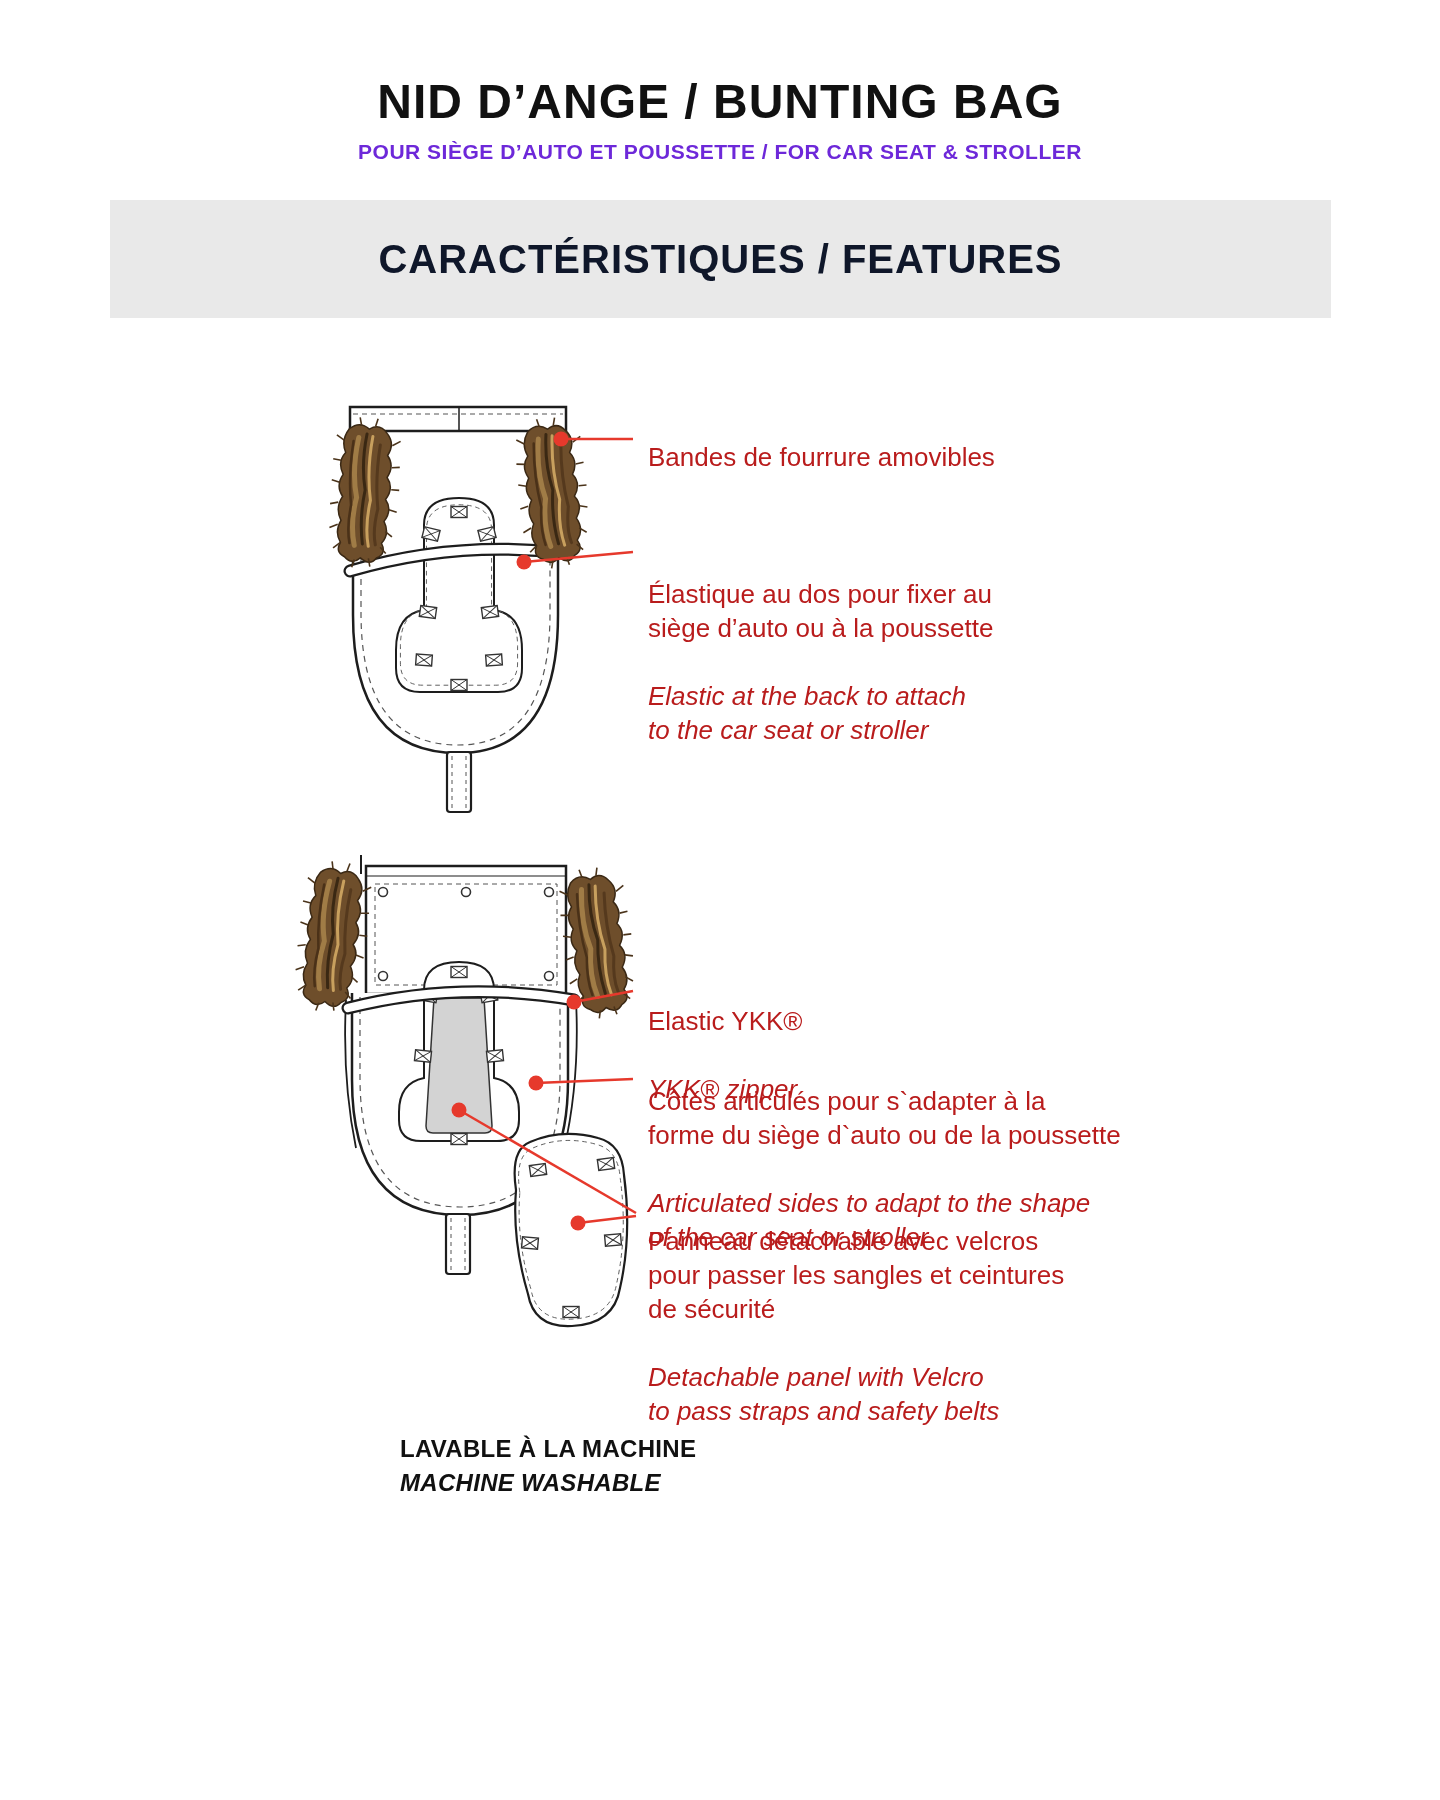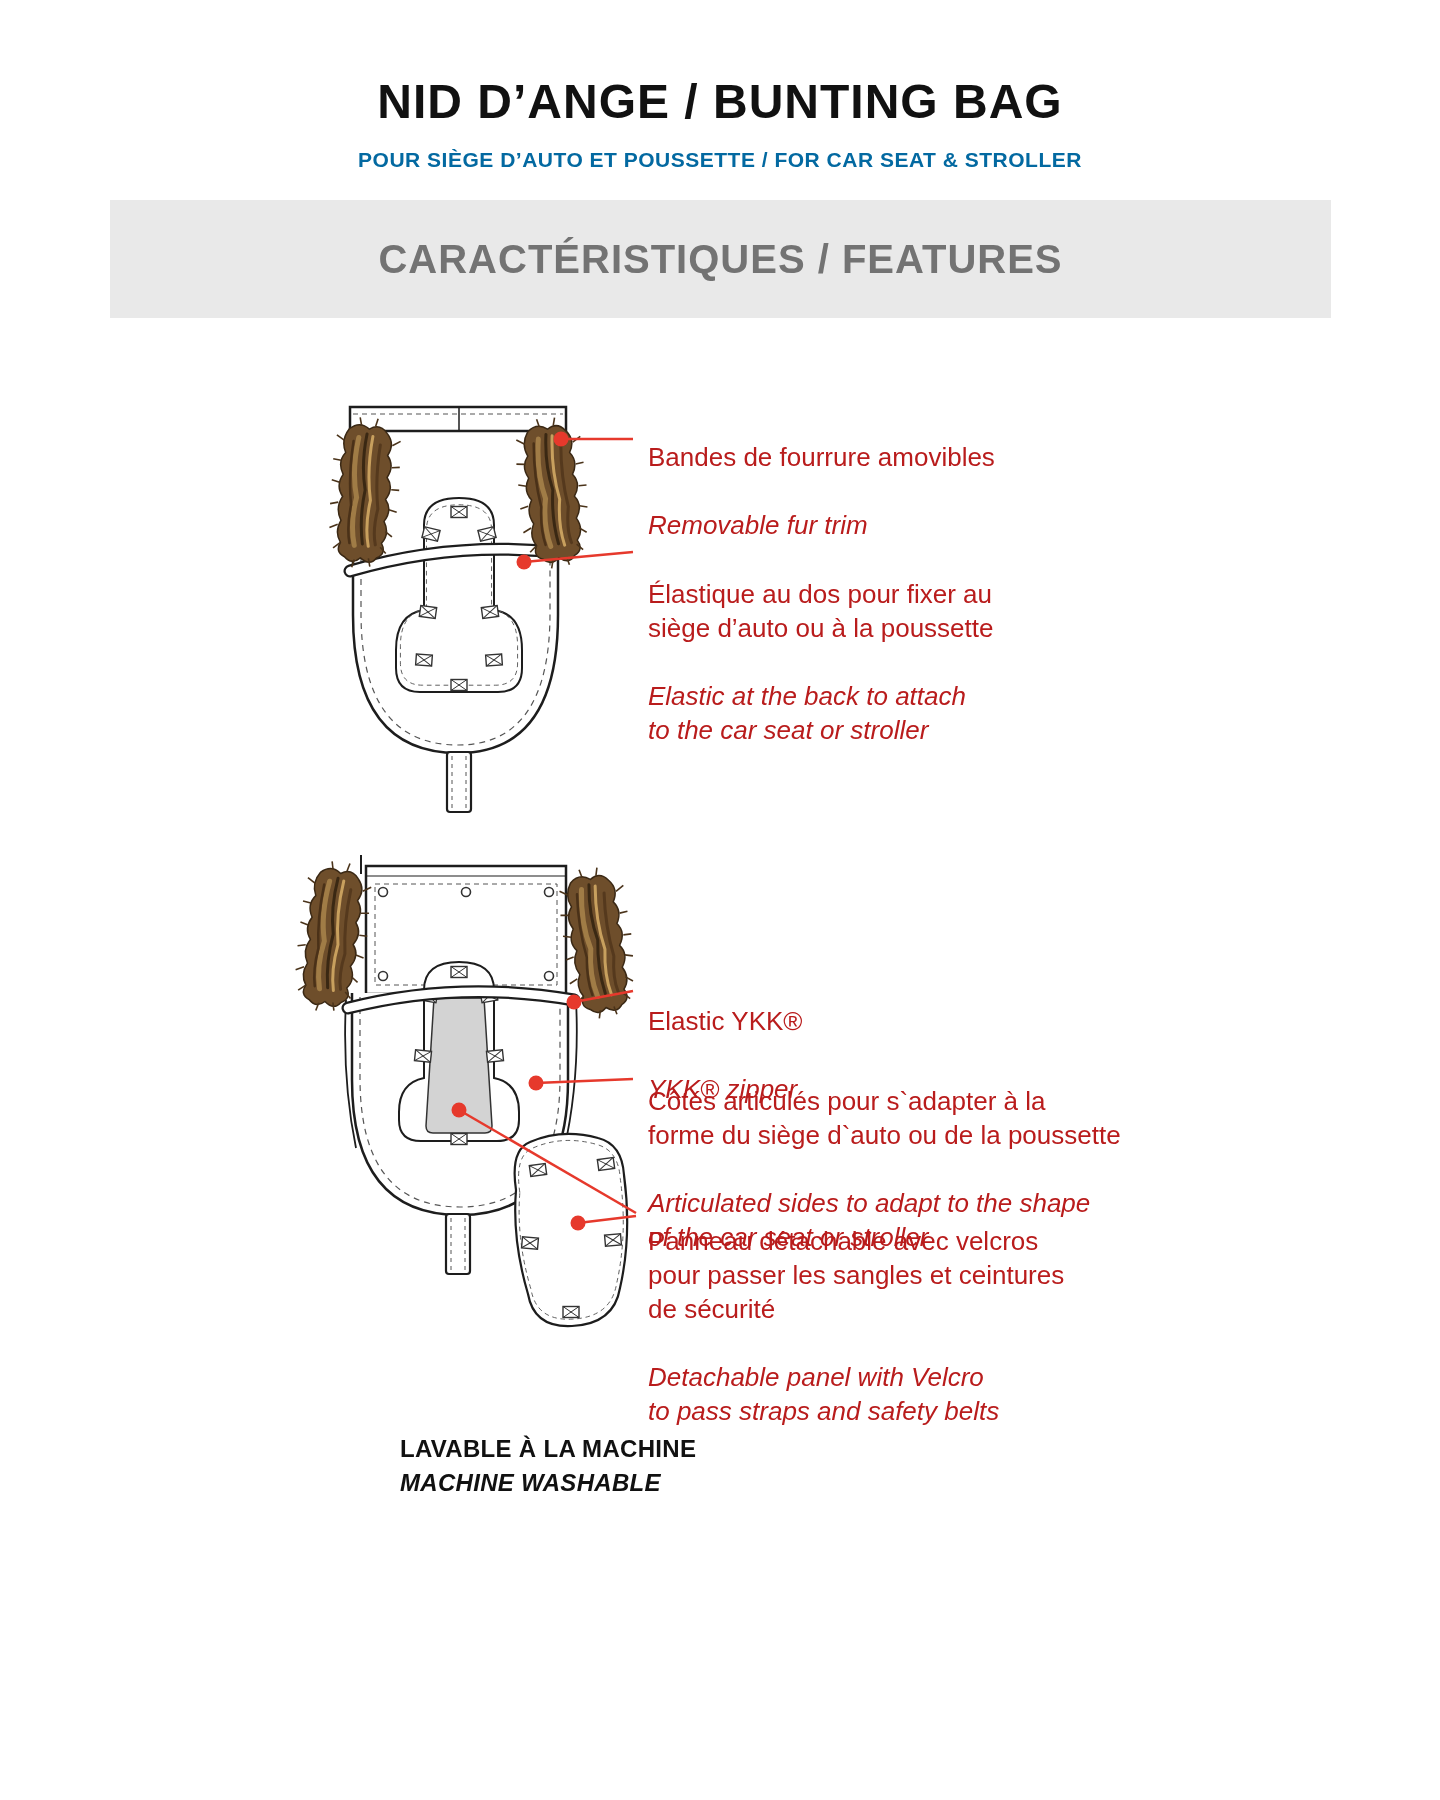--- a/index.html
+++ b/index.html
@@ -11,30 +11,30 @@
     position:relative;
   }
   .page { position:relative; width:1440px; height:1800px; background:#fff; overflow:hidden; }
 
   .title {
     position:absolute; top:74px; left:0; width:100%;
     text-align:center; font-size:48px; font-weight:900; letter-spacing:1px;
     color:#111;
   }
   .subtitle {
-    position:absolute; top:148px; left:0; width:100%;
+    position:absolute; top:140px; left:0; width:100%;
     text-align:center; font-size:21px; font-weight:700; letter-spacing:0.5px;
-    color:#0369a1;
+    color:#6d28d9;
   }
   .banner {
     position:absolute; left:110px; top:200px; width:1221px; height:118px;
     background:#e9e9e9;
     display:flex; align-items:center; justify-content:center;
   }
-  .banner h2 { font-size:40px; font-weight:800; letter-spacing:1px; color:#737373; }
+  .banner h2 { font-size:40px; font-weight:800; letter-spacing:1px; color:#0f172a; }
 
   svg.diagram-layer { position:absolute; left:0; top:0; width:1440px; height:1800px; }
 
   .callout {
     position:absolute;
     font-size:26px; line-height:34px;
     white-space:pre-line;
     color:#b91c1c;
   }
   .callout .en { font-style:italic; }
@@ -184,21 +184,20 @@
       <line x1="459" y1="1110" x2="636" y2="1213" stroke="#e6392c" stroke-width="2.5"></line>
       <circle cx="459" cy="1110" r="7.5" fill="#e6392c"></circle>
 
       <line x1="578" y1="1223" x2="636" y2="1216" stroke="#e6392c" stroke-width="2.5"></line>
       <circle cx="578" cy="1223" r="7.5" fill="#e6392c"></circle>
     </g>
   </svg>
 
   <div class="callout" style="left:648px; top:406px;">
     <div class="fr">Bandes de fourrure amovibles</div>
-    <div class="en">Removable fur trim</div>
   </div>
 
   <div class="callout" style="left:648px; top:543px;">
     <div class="fr">Élastique au dos pour fixer au
 siège d’auto ou à la poussette</div>
     <div class="en">Elastic at the back to attach
 to the car seat or stroller</div>
   </div>
 
   <div class="callout" style="left:648px; top:970px;">

